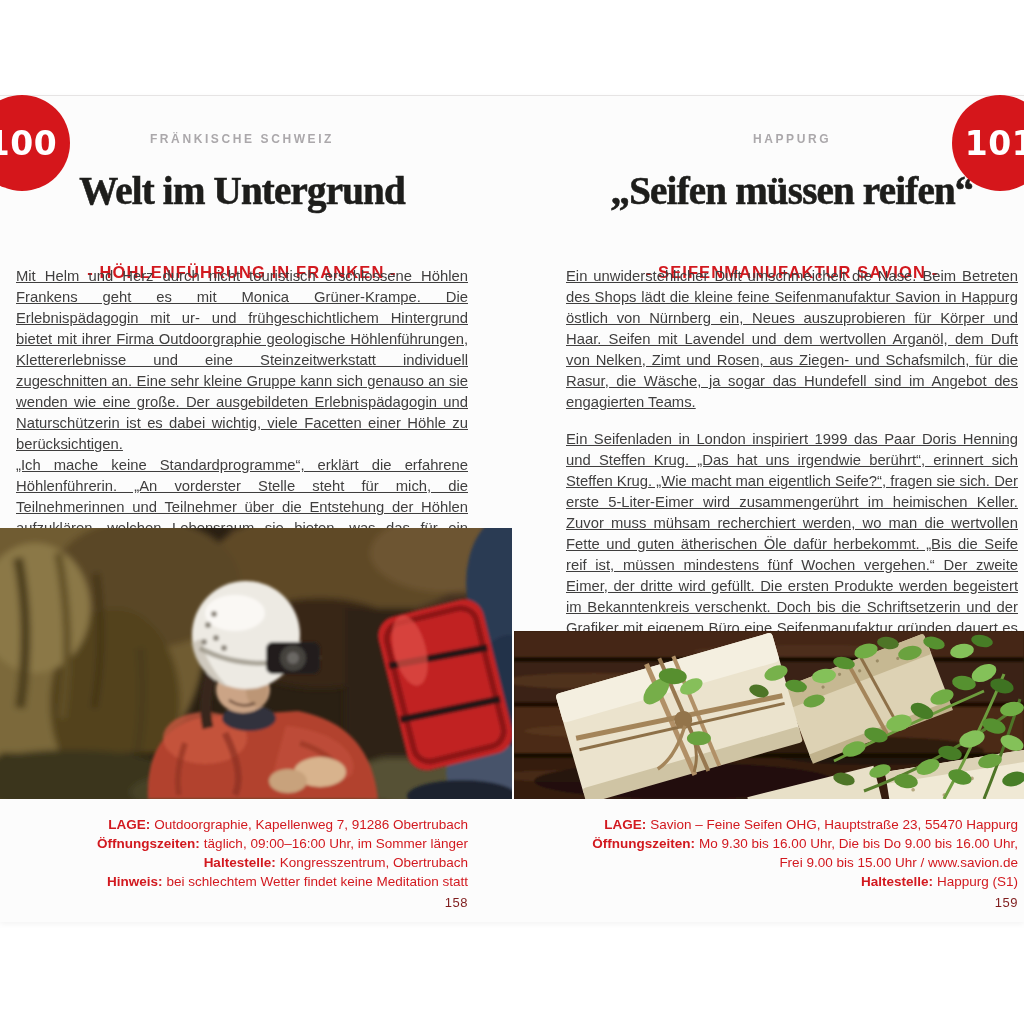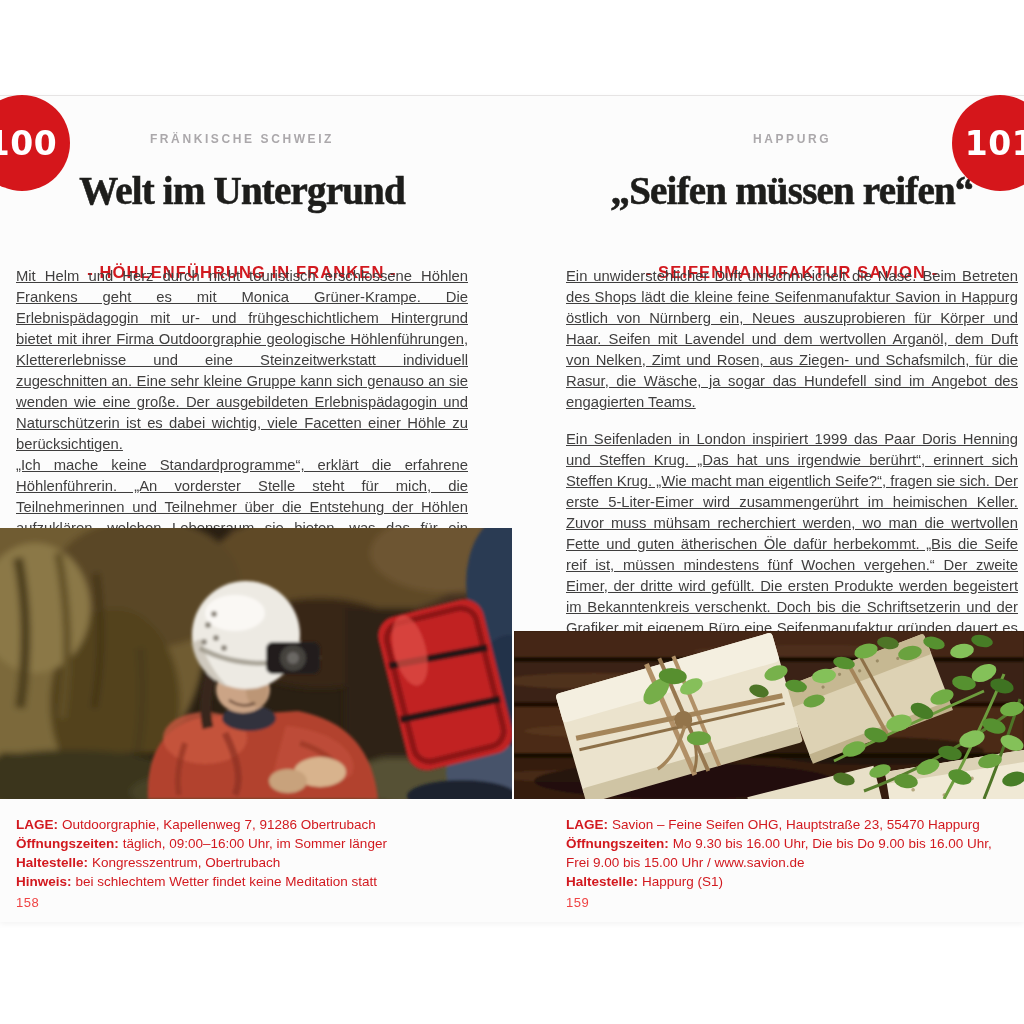--- a/index.html
+++ b/index.html
@@ -22,23 +22,23 @@
     font-size:39px;font-weight:bold;letter-spacing:-.8px;-webkit-text-stroke:.6px #1d1d1b;}
   .subtitle{top:135px;text-align:center;color:#d2191f;font-size:16.5px;font-weight:bold;
     letter-spacing:1.1px;margin-top:32px;}
   .bodytext{top:170px;color:#3f3e3e;font-size:14.8px;line-height:21px;text-align:justify;}
   .bodytext p{margin:0;text-decoration:underline;}
   .bodytext p + p.gap{margin-top:16px;}
   .photo{position:absolute;overflow:hidden;background:#241a10;}
   .photo-cave{left:0;top:432px;width:512px;height:271px;}
   .photo-soap{left:2px;top:535px;width:510px;height:168px;}
   .photo svg{display:block;width:100%;height:100%;}
-  .footer{top:719px;text-align:left;color:#d2191f;font-size:13.5px;line-height:19px;}
+  .footer{top:719px;text-align:right;color:#d2191f;font-size:13.5px;line-height:19px;}
   .footer b{font-weight:bold;margin-right:4px;}
-  .pagenum{top:799px;text-align:left;color:#ef4444;font-size:13px;letter-spacing:.5px;}
+  .pagenum{top:799px;text-align:right;color:#7f1d1d;font-size:13px;letter-spacing:.5px;}
   .abs{position:absolute;}
 </style>
 </head>
 <body>
 
 <div class="spread">
 
   <div class="page left">
     <div class="badge b-left">
       <span>100</span>

